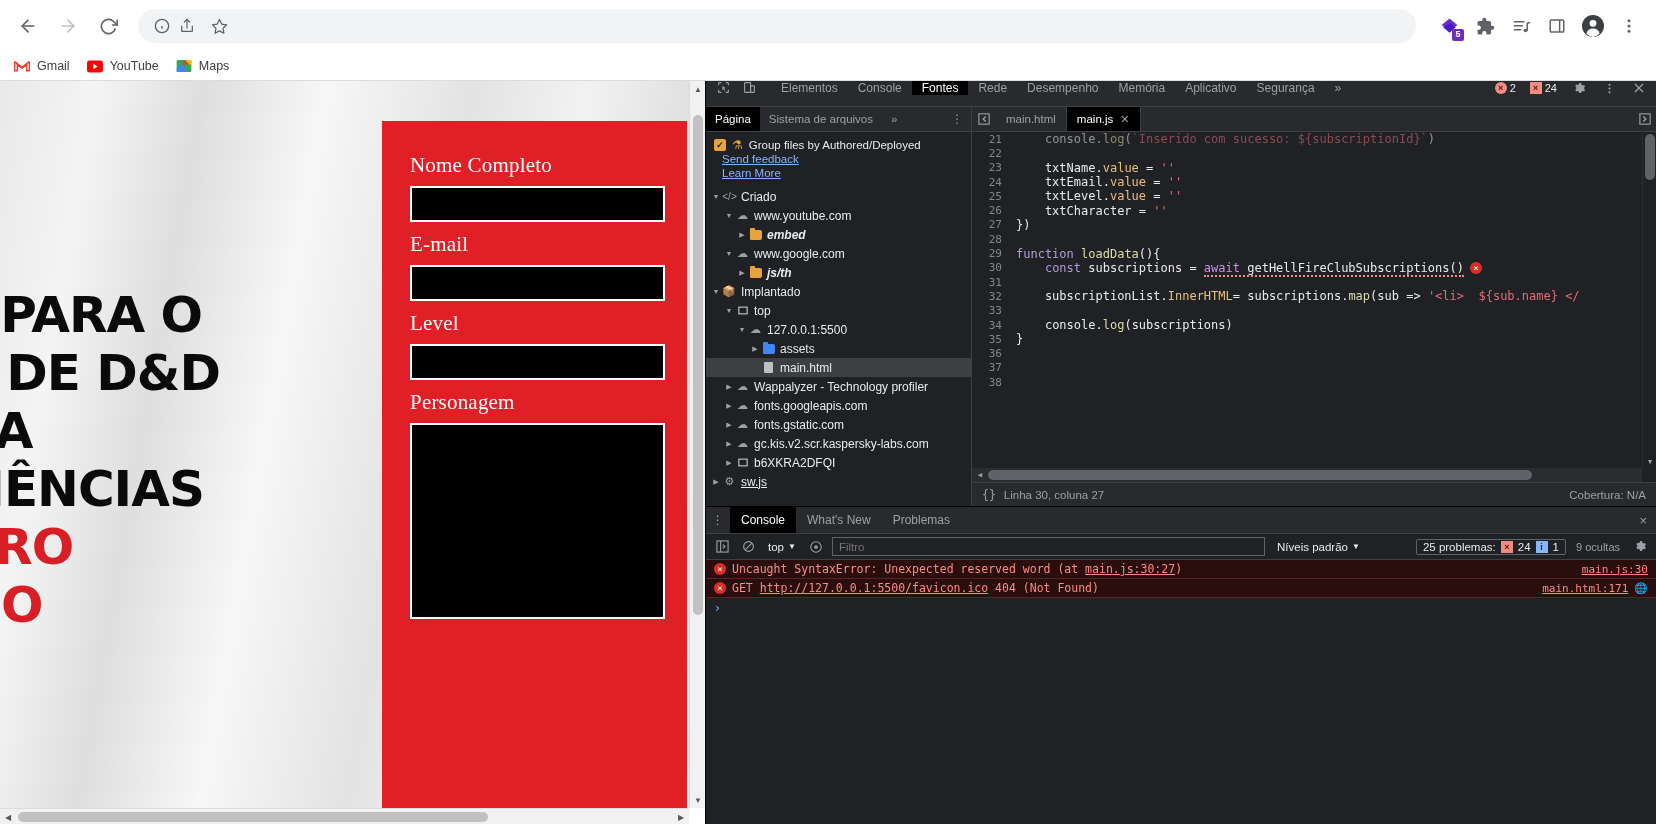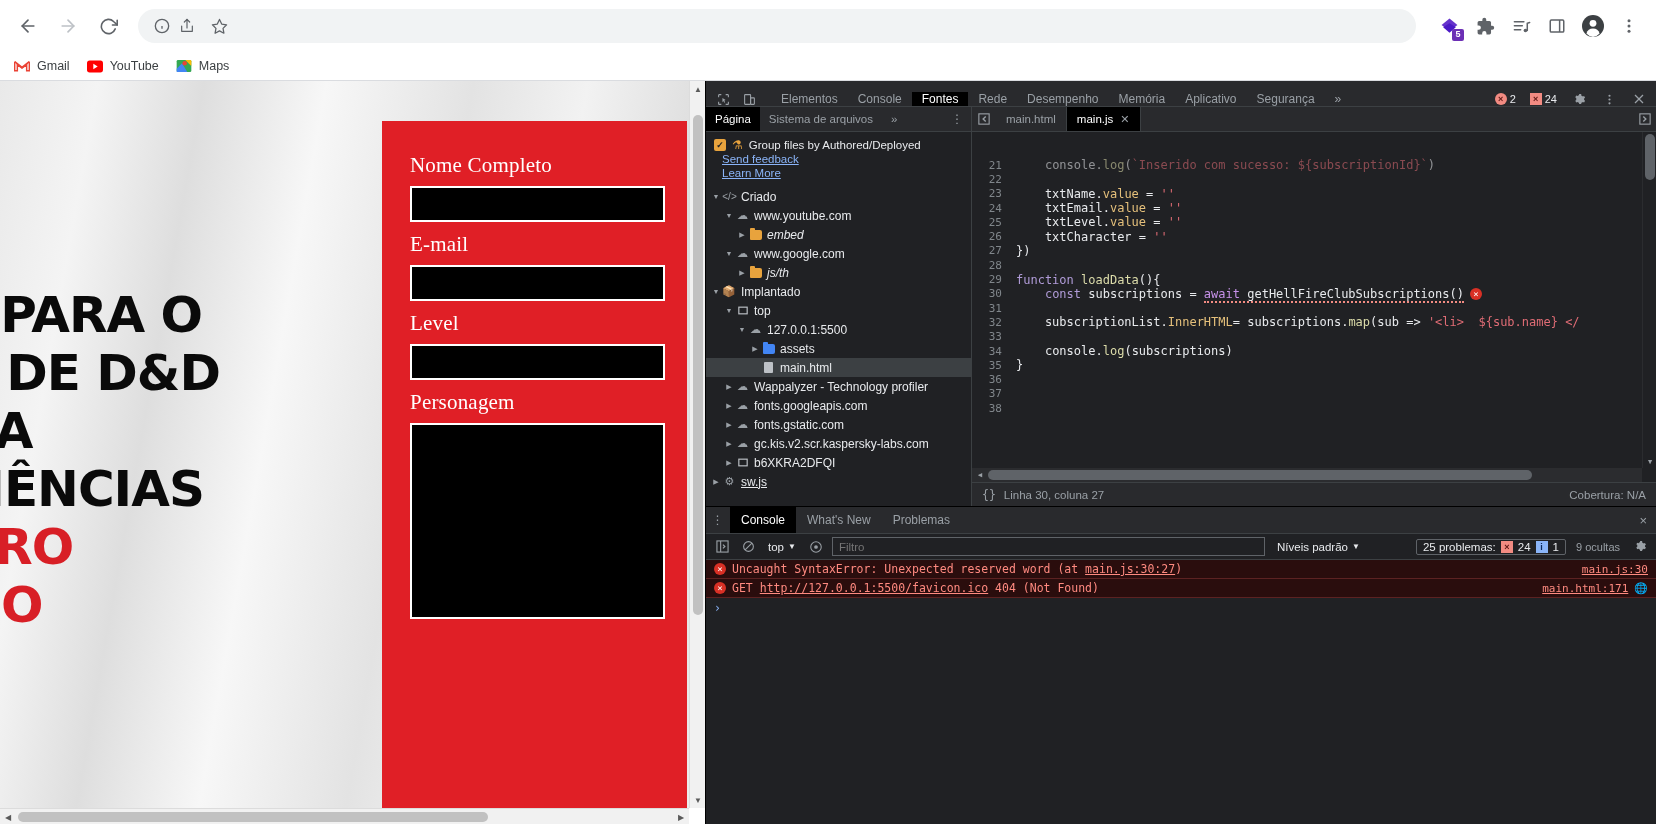--- a/index.html
+++ b/index.html
@@ -110,21 +110,21 @@
   .pg-hscroll .arrow.lf { left:0; }
   .pg-hscroll .arrow.rt { right:0; }
 
   
   .devtools {
     width:951px; background:#202124; color:#e8eaed;
     font-family:"Liberation Sans", sans-serif; font-size:12px;
     display:flex; flex-direction:column; border-left:1px solid #000;
   }
   .dt-top {
-    height:26px; display:flex; align-items:flex-end; background:#292a2d;
+    height:26px; display:flex; align-items:flex-start; background:#292a2d;
     border-bottom:1px solid #3c4043; padding-left:4px;
   }
   .dt-ico { width:26px; display:flex; align-items:center; justify-content:center; color:#9aa0a6; cursor:pointer; }
   .dt-sep { width:1px; background:#3c4043; margin:5px 4px; }
   .dt-tab {
     padding:0 10px; display:flex; align-items:center; color:#9aa0a6;
     cursor:pointer; font-size:12px; white-space:nowrap;
   }
   .dt-tab.active { background:#000; color:#fff; }
   .dt-top-right { margin-left:auto; display:flex; align-items:center; gap:4px; padding-right:4px; }
@@ -151,39 +151,39 @@
   .chk { width:12px;height:12px;background:#e8a33d;border-radius:2px;display:flex;align-items:center;justify-content:center;color:#202124;font-size:9px;font-weight:bold;flex:0 0 auto;}
   .flask { color:#e8a33d; font-size:12px; }
   .mini-link { display:block; color:#8ab4f8; font-size:11.5px; text-decoration:underline; padding:1px 8px; cursor:pointer;}
 
   .tree { flex:1 1 auto; overflow:hidden; padding-top:4px; font-size:12px; }
   .tr { display:flex; align-items:center; height:19px; white-space:nowrap; cursor:pointer; color:#e8eaed; }
   .tr.selected { background:#3c4043; }
   .tw { width:12px; flex:0 0 auto; display:flex; align-items:center; justify-content:center; color:#9aa0a6; font-size:7px;}
   .ti { width:15px; flex:0 0 auto; display:flex; align-items:center; justify-content:center; }
   .tlabel { padding-left:4px; }
-  .tlabel.ital { font-style:italic; }
+  .tlabel.ital { font-style:italic;font-weight:bold; }
   .fold { width:12px;height:10px;background:#e8a33d;border-radius:1px 2px 2px 1px; position:relative;}
   .fold.blue { background:#4285f4; }
   .fold:before{content:"";position:absolute;top:-2px;left:0;width:5px;height:3px;background:inherit;border-radius:1px 1px 0 0;}
   .cloud { font-size:11px; color:#9aa0a6; }
   .docico { width:9px;height:11px;background:#bdc1c6;border-radius:1px; display:block;}
 
   
   .ed-pane { flex:1 1 auto; display:flex; flex-direction:column; min-width:0; background:#202124;}
   .ed-tabs { height:25px; display:flex; align-items:stretch; background:#292a2d; border-bottom:1px solid #3c4043;}
   .ed-navico { width:24px; display:flex; align-items:center; justify-content:center; color:#9aa0a6; }
   .ed-tab { padding:0 10px; display:flex; align-items:center; gap:7px; color:#9aa0a6; font-size:11.5px; cursor:pointer; border-right:1px solid #3c4043;}
   .ed-tab.active { background:#000; color:#fff; }
   .ed-x { font-size:11px; color:#9aa0a6; }
   .ed-tabs-right { margin-left:auto; display:flex; align-items:center; padding:0 5px; color:#9aa0a6; }
 
   .ed-body { flex:1 1 auto; position:relative; overflow:hidden; background:#202124;
              font-family:"DejaVu Sans Mono","Liberation Mono",monospace; font-size:12px; }
-  .code-scroll { position:absolute; inset:0 14px 14px 0; overflow:hidden;margin-top:26px; }
+  .code-scroll { position:absolute; inset:0 14px 14px 0; overflow:hidden; }
   .cl { display:flex; height:14.3px; align-items:center; }
   .gut { width:38px; flex:0 0 auto; text-align:right; padding-right:8px; color:#80868b; font-size:11px; }
   .src { white-space:pre; color:#e8eaed; padding-left:6px; }
   .kw   { color:#b19cd9; }
   .kw2  { color:#c792ea; }
   .fn   { color:#dcdcaa; }
   .prop { color:#e5c07b; }
   .str  { color:#e06c75; }
   .punc { color:#e8eaed; }
   .squig { border-bottom:2px dotted #f28b82; }

